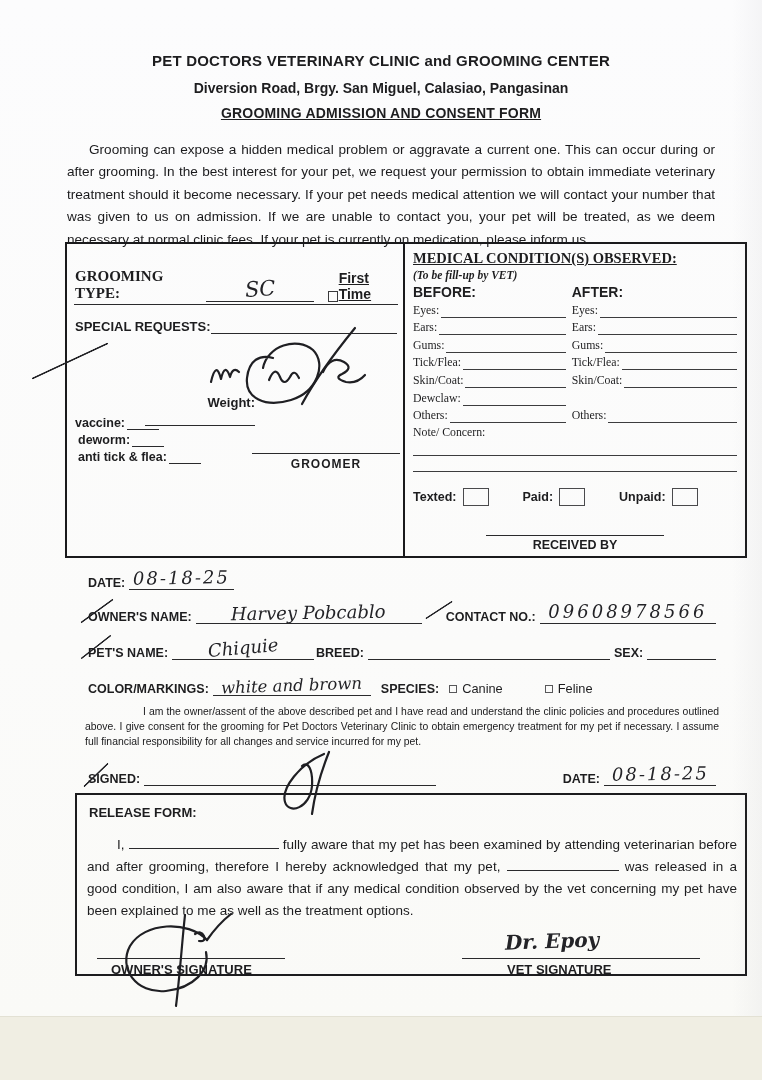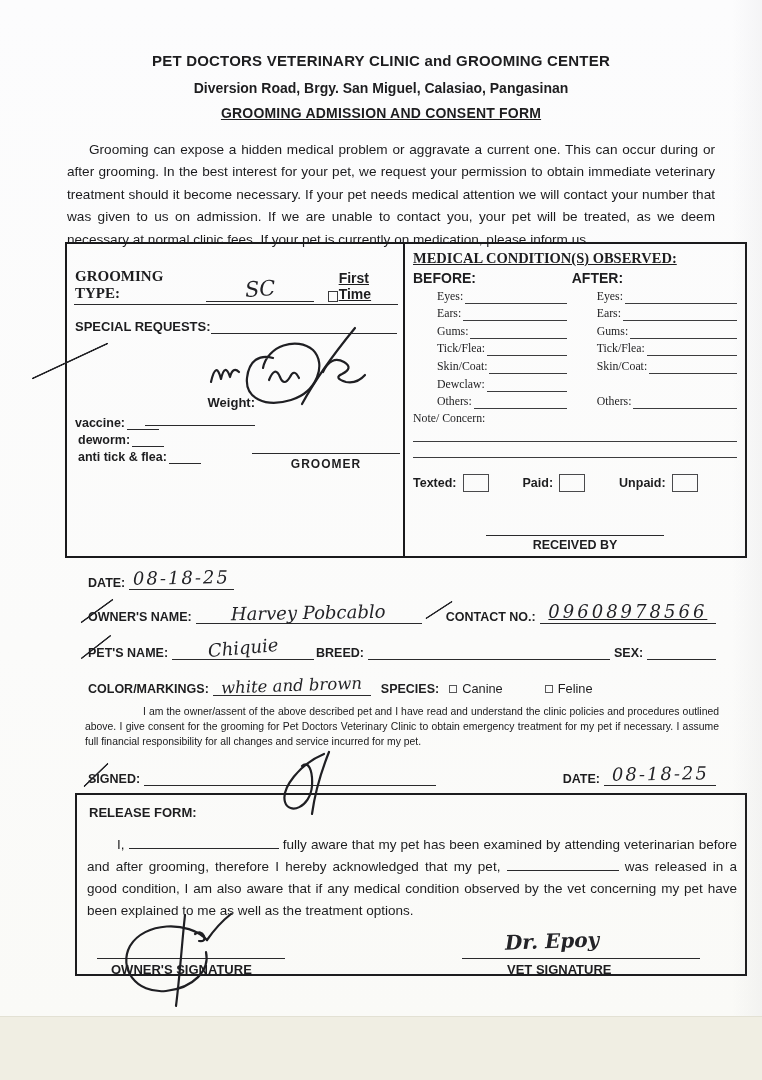--- a/index.html
+++ b/index.html
@@ -69,40 +69,40 @@
   .groomer-line { border-bottom:1.4px solid #2a2a2c; height:14px; }
   .groomer-label { font-size:12px; font-weight:bold; letter-spacing:1px; margin-top:3px; }
 
   
   .med-title { font-family:"Liberation Serif", serif; font-weight:bold; font-size:14.5px; text-decoration:underline; }
   .med-subtitle { font-family:"Liberation Serif", serif; font-weight:bold; font-style:italic; font-size:11.5px; margin-top:2px; }
   .ba-head { display:flex; margin-top:3px; }
   .ba-head .b { width:49%; font-size:14px; font-weight:bold; }
   .ba-head .a { width:51%; font-size:14px; font-weight:bold; }
   .med-row { display:flex; height:17.6px; }
-  .med-cell { display:flex; align-items:flex-end;margin-left:24px; }
+  .med-cell { display:flex; align-items:flex-end; }
   .med-cell.b { width:49%; padding-right:6px; }
   .med-cell.a { width:51%; }
   .med-label { font-family:"Liberation Serif", serif; font-size:11.8px; white-space:nowrap; }
   .med-fill { flex:1; border-bottom:1px solid #3c3c3e; margin-left:2px; }
   .note-label { font-family:"Liberation Serif", serif; font-size:11.8px; margin-top:2px; }
   .note-line { border-bottom:1.2px solid #3c3c3e; height:16px; }
   .pay-row { display:flex; align-items:center; margin-top:16px; gap:6px; }
   .pay-label { font-size:12.5px; font-weight:bold; }
   .pay-box { width:26px; height:18px; border:1.6px solid #4a4a4c; display:inline-block; }
   .pay-gap { width:22px; }
   .received-block { position:absolute; left:0; bottom:4px; width:100%; text-align:center; }
   .received-line { width:178px; margin:0 auto; border-bottom:1.4px solid #2a2a2c; height:12px; }
   .received-label { font-size:12.5px; font-weight:bold; margin-top:2px; }
 
   
   .detail-row { position:absolute; left:88px; width:628px; display:flex; align-items:flex-end; }
   .d-label { font-size:12.5px; font-weight:bold; white-space:nowrap; }
   .wline { border-bottom:1.6px solid #2a2a2c; position:relative; display:inline-flex; justify-content:center; align-items:flex-end; height:20px; margin-left:4px; }
-  .grow { flex:1;text-decoration:underline; }
+  .grow { flex:1; }
 
   .hw {
     font-family:"DejaVu Serif", serif; font-style:italic; color:#232327;
     line-height:1; white-space:nowrap; pointer-events:none;
   }
   .hw-sc { font-size:21px; transform:rotate(-4deg) translateY(-1px); }
   .hw-date { font-size:18px; letter-spacing:2px; transform:rotate(-1deg) translateY(-2px); }
   .hw-name { font-size:18px; transform:rotate(-1deg) translateY(-1px); }
   .hw-contact { font-size:18px; letter-spacing:3px; transform:translateY(-2px); }
   .hw-pet { font-size:18px; transform:rotate(-5deg) translateY(-2px); }
@@ -195,20 +195,21 @@
       </div>
 
       <div class="groomer-block">
         <div class="groomer-line"></div>
         <div class="groomer-label">GROOMER</div>
       </div>
     </div>
 
     <div class="right-panel">
       <div class="med-title">MEDICAL CONDITION(S) OBSERVED:</div>
+      <div class="med-subtitle">(To be fill-up by VET)</div>
       <div class="ba-head">
         <span class="b">BEFORE:</span>
         <span class="a">AFTER:</span>
       </div>
 
       <div class="med-row">
         <span class="med-cell b">
             <span class="med-label">Eyes:</span>
             <span class="med-fill"></span>
           </span>

